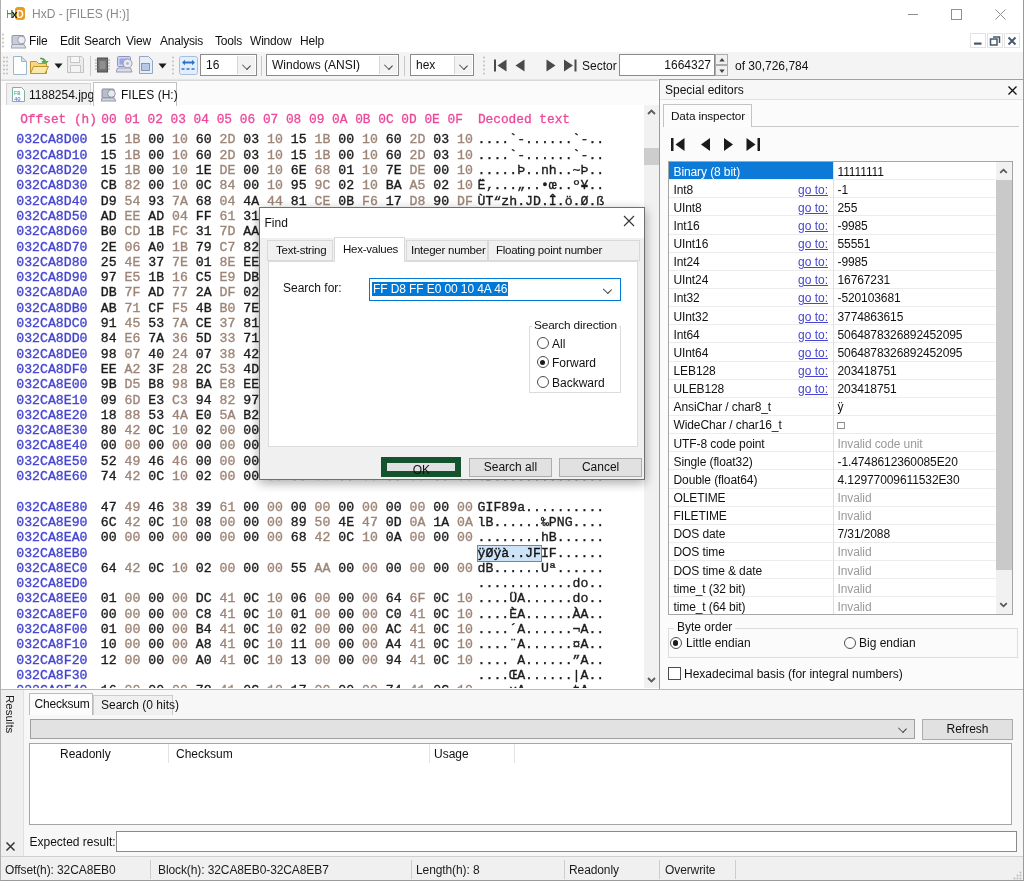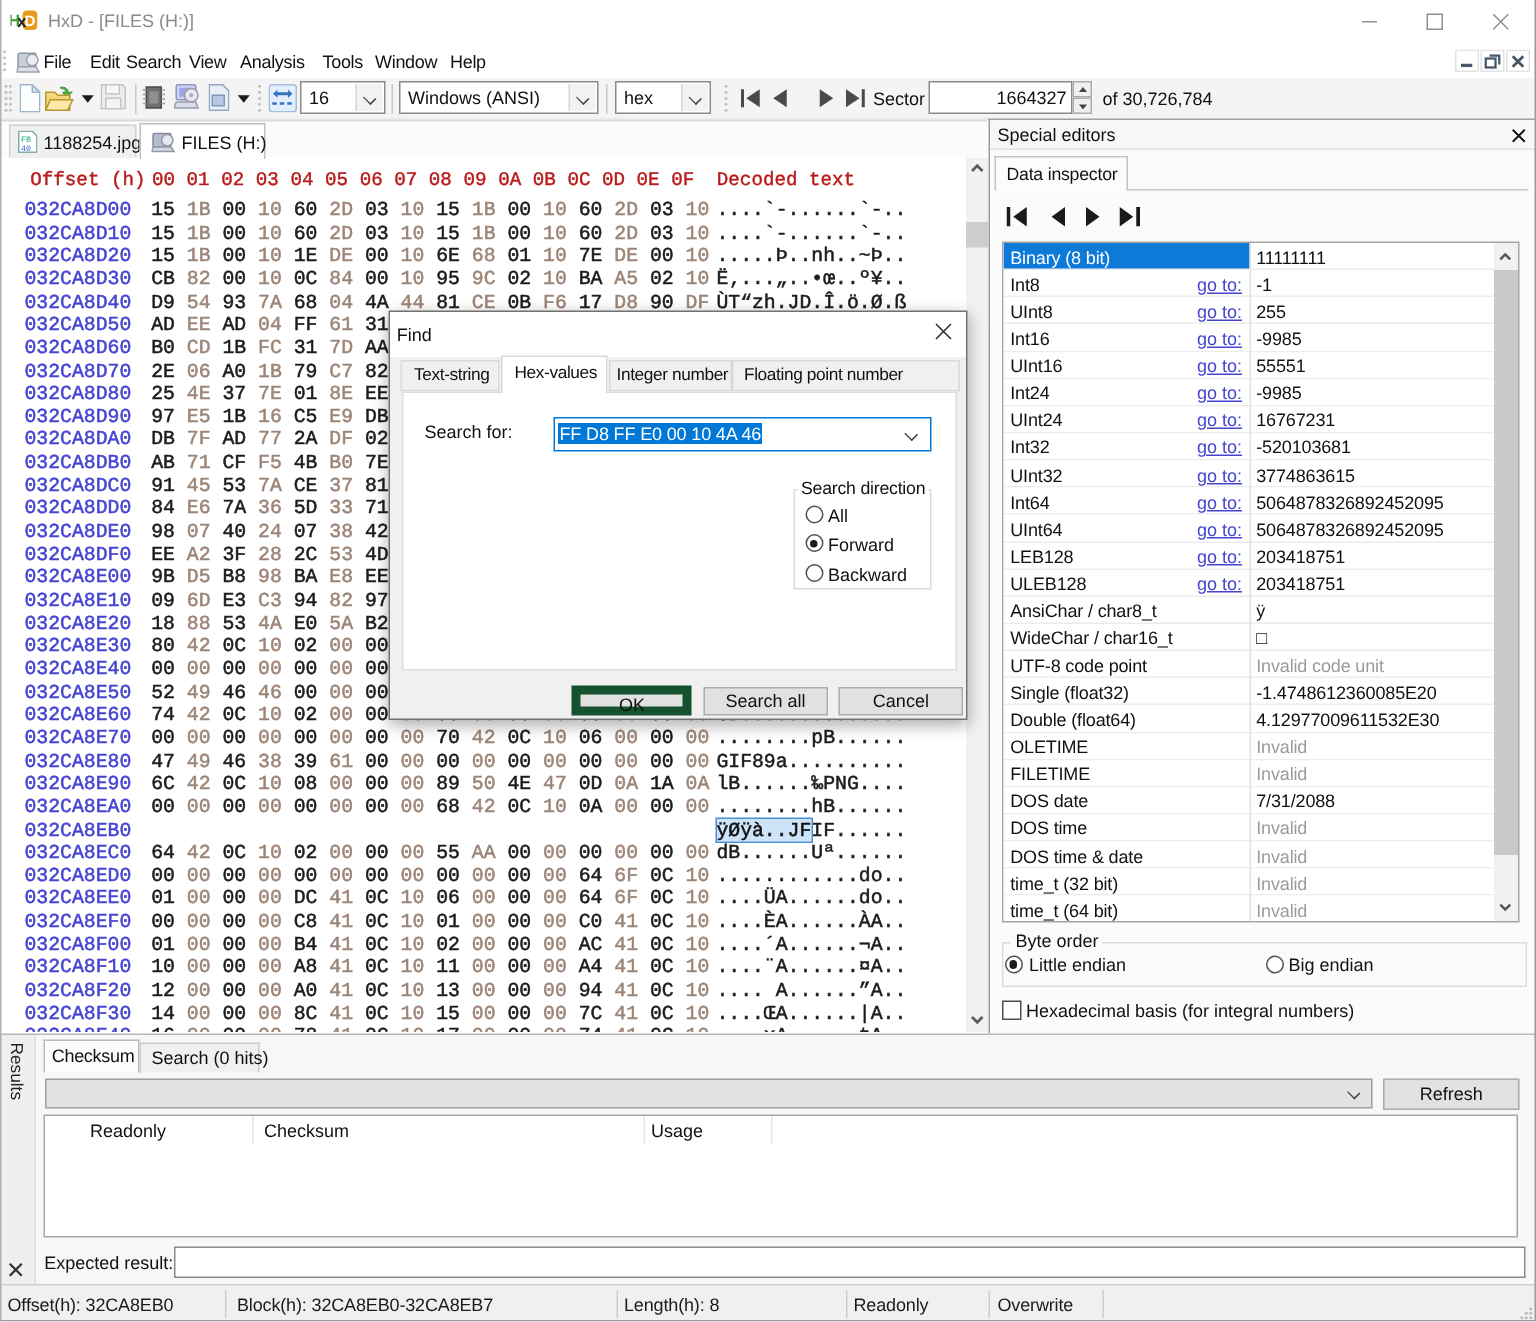--- a/index.html
+++ b/index.html
@@ -25,21 +25,21 @@
 
 #hexview { left:1px; top:105px; width:658px; height:582.5px; background:#fff; overflow:hidden; }
 .hrow { position:absolute; left:0; width:658px; height:15.3px; }
 .hrow > span { position:absolute; top:0; font:13.2px/15.3px "Liberation Mono", monospace; white-space:pre; -webkit-text-stroke:0.35px currentColor; }
 .off { color:#4645d2; }
 .hd { color:#1c1c1c; }
 .hl { color:#9d8577; }
 .dc { color:#1c1c1c; }
 .hsel { background:#1b74d2; color:#fff; }
 .dsel { background:#cde4f8; outline:1px solid #4a90d4; color:#111; }
-#hexhdr { position:absolute; top:6.9px; left:0; width:658px; height:16px; color:#b91c1c;padding-left:12px; }
+#hexhdr { position:absolute; top:6.9px; left:0; width:658px; height:16px; color:#ec4899;padding-left:12px; }
 #hexhdr span { position:absolute; font:12.8px/15px "Liberation Mono", monospace; white-space:pre; -webkit-text-stroke:0.3px currentColor; }
 #hsb { position:absolute; left:643px; top:0; width:15px; height:584px; background:#f1f1f1; }
 #hsb .thumb { position:absolute; left:0; top:43px; width:15px; height:17px; background:#cdcdcd; }
 .sbarrow { position:absolute; width:15px; height:15px; }
 
 #rpanel { left:659px; top:79px; width:365px; height:610px; background:#fbfbfb; border-left:1px solid #9a9aa0; border-top:1px solid #a0a0a0; }
 #rphdr { position:absolute; left:0; top:0; width:364px; height:20px; background:#f7f7f7; border-bottom:1px solid #e2e2e2; }
 #rphdr .t { position:absolute; left:5px; top:3px; font-size:12px; color:#111; }
 #ditab { position:absolute; left:3px; top:24px; width:89px; height:23px; background:#fcfcfc; border:1px solid #c3c3c3; border-bottom:none; }
 #ditab .t { position:absolute; left:7px; top:4px; font-size:11.8px; letter-spacing:-0.15px; color:#111; white-space:nowrap; }
@@ -419,25 +419,20 @@
 <div class="hrow" style="top:348.7px">
       <span class="off" style="left:15.3px">032CA8E50</span>
       <span class="hx" style="left:99.8px"><i class="hd">52 </i><i class="hl">49 </i><i class="hd">46 </i><i class="hl">46 </i><i class="hd">00 </i><i class="hl">00 </i><i class="hd">00 </i><i class="hl">00 </i><i class="hd">00 </i><i class="hl">00 </i><i class="hd">00 </i><i class="hl">00 </i><i class="hd">00 </i><i class="hl">00 </i><i class="hd">00 </i><i class="hl">00</i></span>
       <span class="dc" style="left:476.6px">RIFF............</span>
     </div>
 <div class="hrow" style="top:364.0px">
       <span class="off" style="left:15.3px">032CA8E60</span>
       <span class="hx" style="left:99.8px"><i class="hd">74 </i><i class="hl">42 </i><i class="hd">0C </i><i class="hl">10 </i><i class="hd">02 </i><i class="hl">00 </i><i class="hd">00 </i><i class="hl">00 </i><i class="hd">00 </i><i class="hl">00 </i><i class="hd">00 </i><i class="hl">00 </i><i class="hd">00 </i><i class="hl">00 </i><i class="hd">00 </i><i class="hl">00</i></span>
       <span class="dc" style="left:476.6px">tB..............</span>
     </div>
-<div class="hrow" style="top:379.3px">
-      <span class="off" style="left:15.3px">032CA8E70</span>
-      <span class="hx" style="left:99.8px"><i class="hd">00 </i><i class="hl">00 </i><i class="hd">00 </i><i class="hl">00 </i><i class="hd">00 </i><i class="hl">00 </i><i class="hd">00 </i><i class="hl">00 </i><i class="hd">70 </i><i class="hl">42 </i><i class="hd">0C </i><i class="hl">10 </i><i class="hd">06 </i><i class="hl">00 </i><i class="hd">00 </i><i class="hl">00</i></span>
-      <span class="dc" style="left:476.6px">........pB......</span>
-    </div>
 <div class="hrow" style="top:394.6px">
       <span class="off" style="left:15.3px">032CA8E80</span>
       <span class="hx" style="left:99.8px"><i class="hd">47 </i><i class="hl">49 </i><i class="hd">46 </i><i class="hl">38 </i><i class="hd">39 </i><i class="hl">61 </i><i class="hd">00 </i><i class="hl">00 </i><i class="hd">00 </i><i class="hl">00 </i><i class="hd">00 </i><i class="hl">00 </i><i class="hd">00 </i><i class="hl">00 </i><i class="hd">00 </i><i class="hl">00</i></span>
       <span class="dc" style="left:476.6px">GIF89a..........</span>
     </div>
 <div class="hrow" style="top:409.9px">
       <span class="off" style="left:15.3px">032CA8E90</span>
       <span class="hx" style="left:99.8px"><i class="hd">6C </i><i class="hl">42 </i><i class="hd">0C </i><i class="hl">10 </i><i class="hd">08 </i><i class="hl">00 </i><i class="hd">00 </i><i class="hl">00 </i><i class="hd">89 </i><i class="hl">50 </i><i class="hd">4E </i><i class="hl">47 </i><i class="hd">0D </i><i class="hl">0A </i><i class="hd">1A </i><i class="hl">0A</i></span>
       <span class="dc" style="left:476.6px">lB......‰PNG....</span>
     </div>
@@ -450,21 +445,20 @@
       <span class="off" style="left:15.3px">032CA8EB0</span>
       <span class="dc" style="left:476.6px"><i class="dsel">ÿØÿà..JF</i>IF......</span>
     </div>
 <div class="hrow" style="top:455.8px">
       <span class="off" style="left:15.3px">032CA8EC0</span>
       <span class="hx" style="left:99.8px"><i class="hd">64 </i><i class="hl">42 </i><i class="hd">0C </i><i class="hl">10 </i><i class="hd">02 </i><i class="hl">00 </i><i class="hd">00 </i><i class="hl">00 </i><i class="hd">55 </i><i class="hl">AA </i><i class="hd">00 </i><i class="hl">00 </i><i class="hd">00 </i><i class="hl">00 </i><i class="hd">00 </i><i class="hl">00</i></span>
       <span class="dc" style="left:476.6px">dB......Uª......</span>
     </div>
 <div class="hrow" style="top:471.1px">
       <span class="off" style="left:15.3px">032CA8ED0</span>
-      <span class="hx" style="left:99.8px"><i class="hd">00 </i><i class="hl">00 </i><i class="hd">00 </i><i class="hl">00 </i><i class="hd">00 </i><i class="hl">00 </i><i class="hd">00 </i><i class="hl">00 </i><i class="hd">00 </i><i class="hl">00 </i><i class="hd">00 </i><i class="hl">00 </i><i class="hd">64 </i><i class="hl">6F </i><i class="hd">0C </i><i class="hl">10</i></span>
       <span class="dc" style="left:476.6px">............do..</span>
     </div>
 <div class="hrow" style="top:486.4px">
       <span class="off" style="left:15.3px">032CA8EE0</span>
       <span class="hx" style="left:99.8px"><i class="hd">01 </i><i class="hl">00 </i><i class="hd">00 </i><i class="hl">00 </i><i class="hd">DC </i><i class="hl">41 </i><i class="hd">0C </i><i class="hl">10 </i><i class="hd">06 </i><i class="hl">00 </i><i class="hd">00 </i><i class="hl">00 </i><i class="hd">64 </i><i class="hl">6F </i><i class="hd">0C </i><i class="hl">10</i></span>
       <span class="dc" style="left:476.6px">....ÜA......do..</span>
     </div>
 <div class="hrow" style="top:501.7px">
       <span class="off" style="left:15.3px">032CA8EF0</span>
       <span class="hx" style="left:99.8px"><i class="hd">00 </i><i class="hl">00 </i><i class="hd">00 </i><i class="hl">00 </i><i class="hd">C8 </i><i class="hl">41 </i><i class="hd">0C </i><i class="hl">10 </i><i class="hd">01 </i><i class="hl">00 </i><i class="hd">00 </i><i class="hl">00 </i><i class="hd">C0 </i><i class="hl">41 </i><i class="hd">0C </i><i class="hl">10</i></span>
@@ -480,21 +474,20 @@
       <span class="hx" style="left:99.8px"><i class="hd">10 </i><i class="hl">00 </i><i class="hd">00 </i><i class="hl">00 </i><i class="hd">A8 </i><i class="hl">41 </i><i class="hd">0C </i><i class="hl">10 </i><i class="hd">11 </i><i class="hl">00 </i><i class="hd">00 </i><i class="hl">00 </i><i class="hd">A4 </i><i class="hl">41 </i><i class="hd">0C </i><i class="hl">10</i></span>
       <span class="dc" style="left:476.6px">....¨A......¤A..</span>
     </div>
 <div class="hrow" style="top:547.6px">
       <span class="off" style="left:15.3px">032CA8F20</span>
       <span class="hx" style="left:99.8px"><i class="hd">12 </i><i class="hl">00 </i><i class="hd">00 </i><i class="hl">00 </i><i class="hd">A0 </i><i class="hl">41 </i><i class="hd">0C </i><i class="hl">10 </i><i class="hd">13 </i><i class="hl">00 </i><i class="hd">00 </i><i class="hl">00 </i><i class="hd">94 </i><i class="hl">41 </i><i class="hd">0C </i><i class="hl">10</i></span>
       <span class="dc" style="left:476.6px">....&nbsp;A......”A..</span>
     </div>
 <div class="hrow" style="top:562.9px">
       <span class="off" style="left:15.3px">032CA8F30</span>
-      <span class="hx" style="left:99.8px"><i class="hd">14 </i><i class="hl">00 </i><i class="hd">00 </i><i class="hl">00 </i><i class="hd">8C </i><i class="hl">41 </i><i class="hd">0C </i><i class="hl">10 </i><i class="hd">15 </i><i class="hl">00 </i><i class="hd">00 </i><i class="hl">00 </i><i class="hd">7C </i><i class="hl">41 </i><i class="hd">0C </i><i class="hl">10</i></span>
       <span class="dc" style="left:476.6px">....ŒA......|A..</span>
     </div>
 <div class="hrow" style="top:578.2px">
       <span class="off" style="left:15.3px">032CA8F40</span>
       <span class="hx" style="left:99.8px"><i class="hd">16 </i><i class="hl">00 </i><i class="hd">00 </i><i class="hl">00 </i><i class="hd">78 </i><i class="hl">41 </i><i class="hd">0C </i><i class="hl">10 </i><i class="hd">17 </i><i class="hl">00 </i><i class="hd">00 </i><i class="hl">00 </i><i class="hd">74 </i><i class="hl">41 </i><i class="hd">0C </i><i class="hl">10</i></span>
       <span class="dc" style="left:476.6px">....xA......tA..</span>
     </div>
   <div id="hsb">
     <svg class="sbarrow" style="left:0;top:0" width="15" height="15" viewBox="0 0 15 15">
         <path d="M4 9 L7.5 5.5 L11 9" fill="none" stroke="#5b5b5b" stroke-width="1.8"></path>

